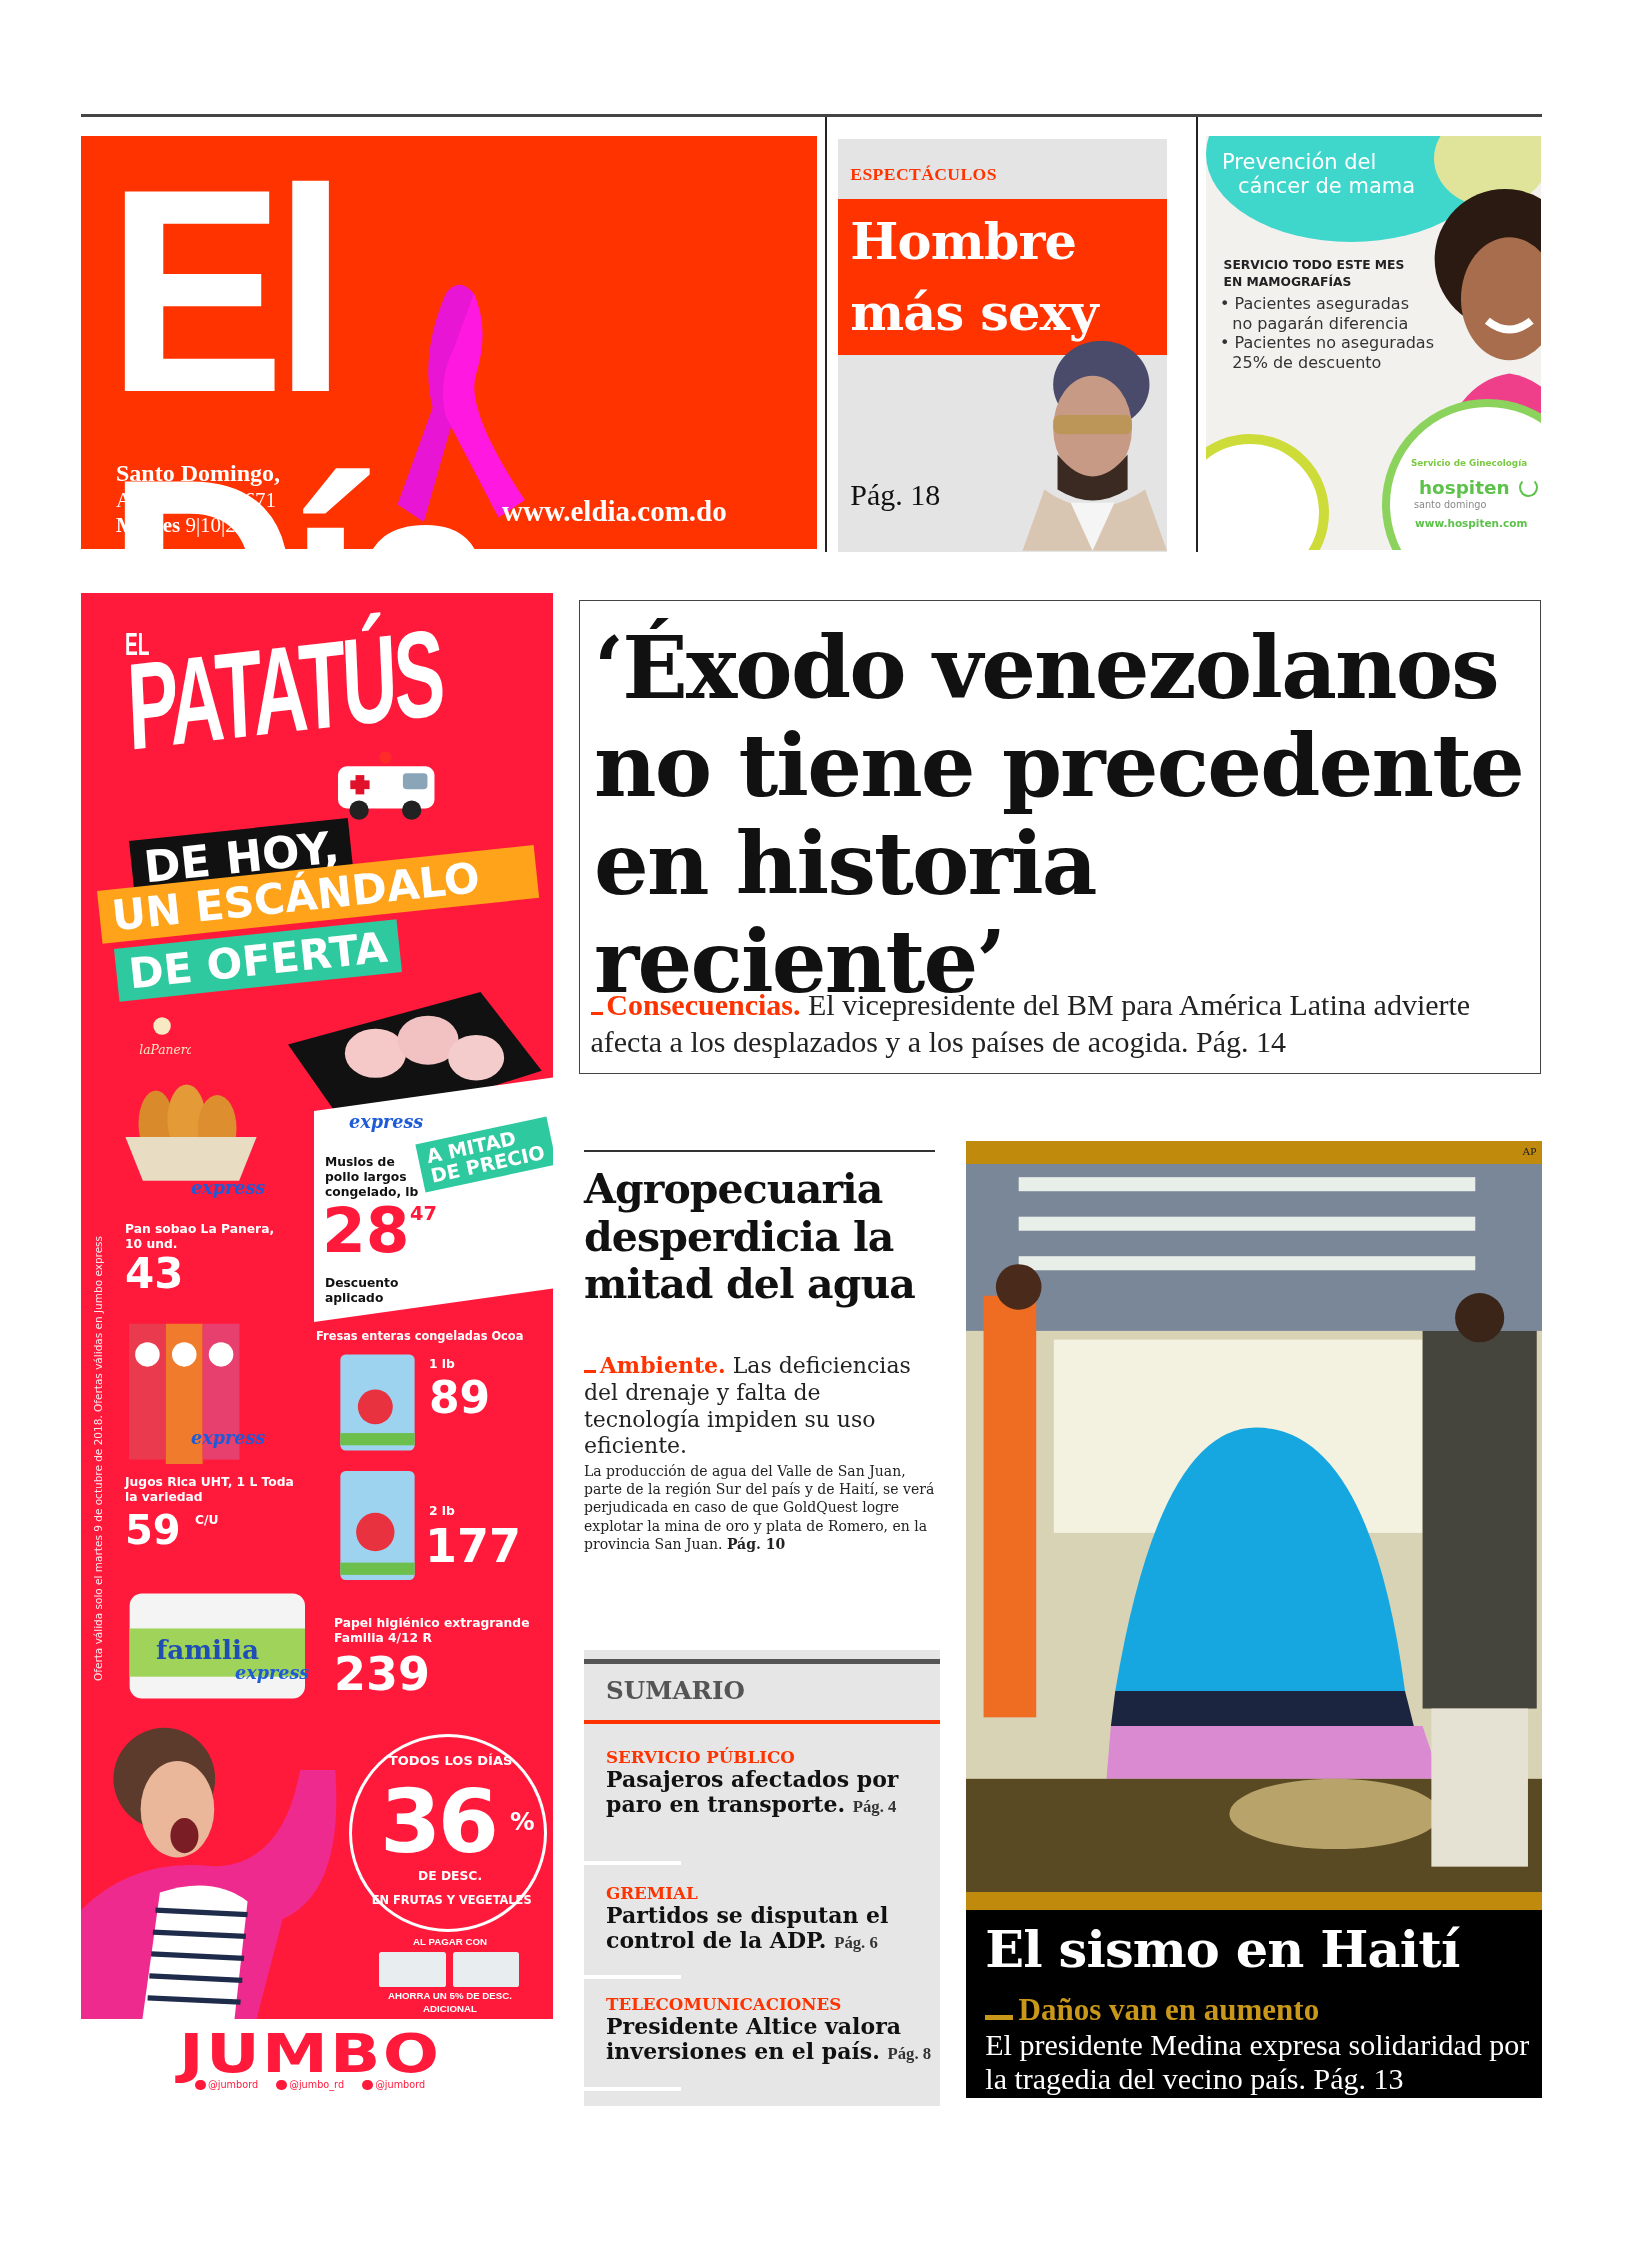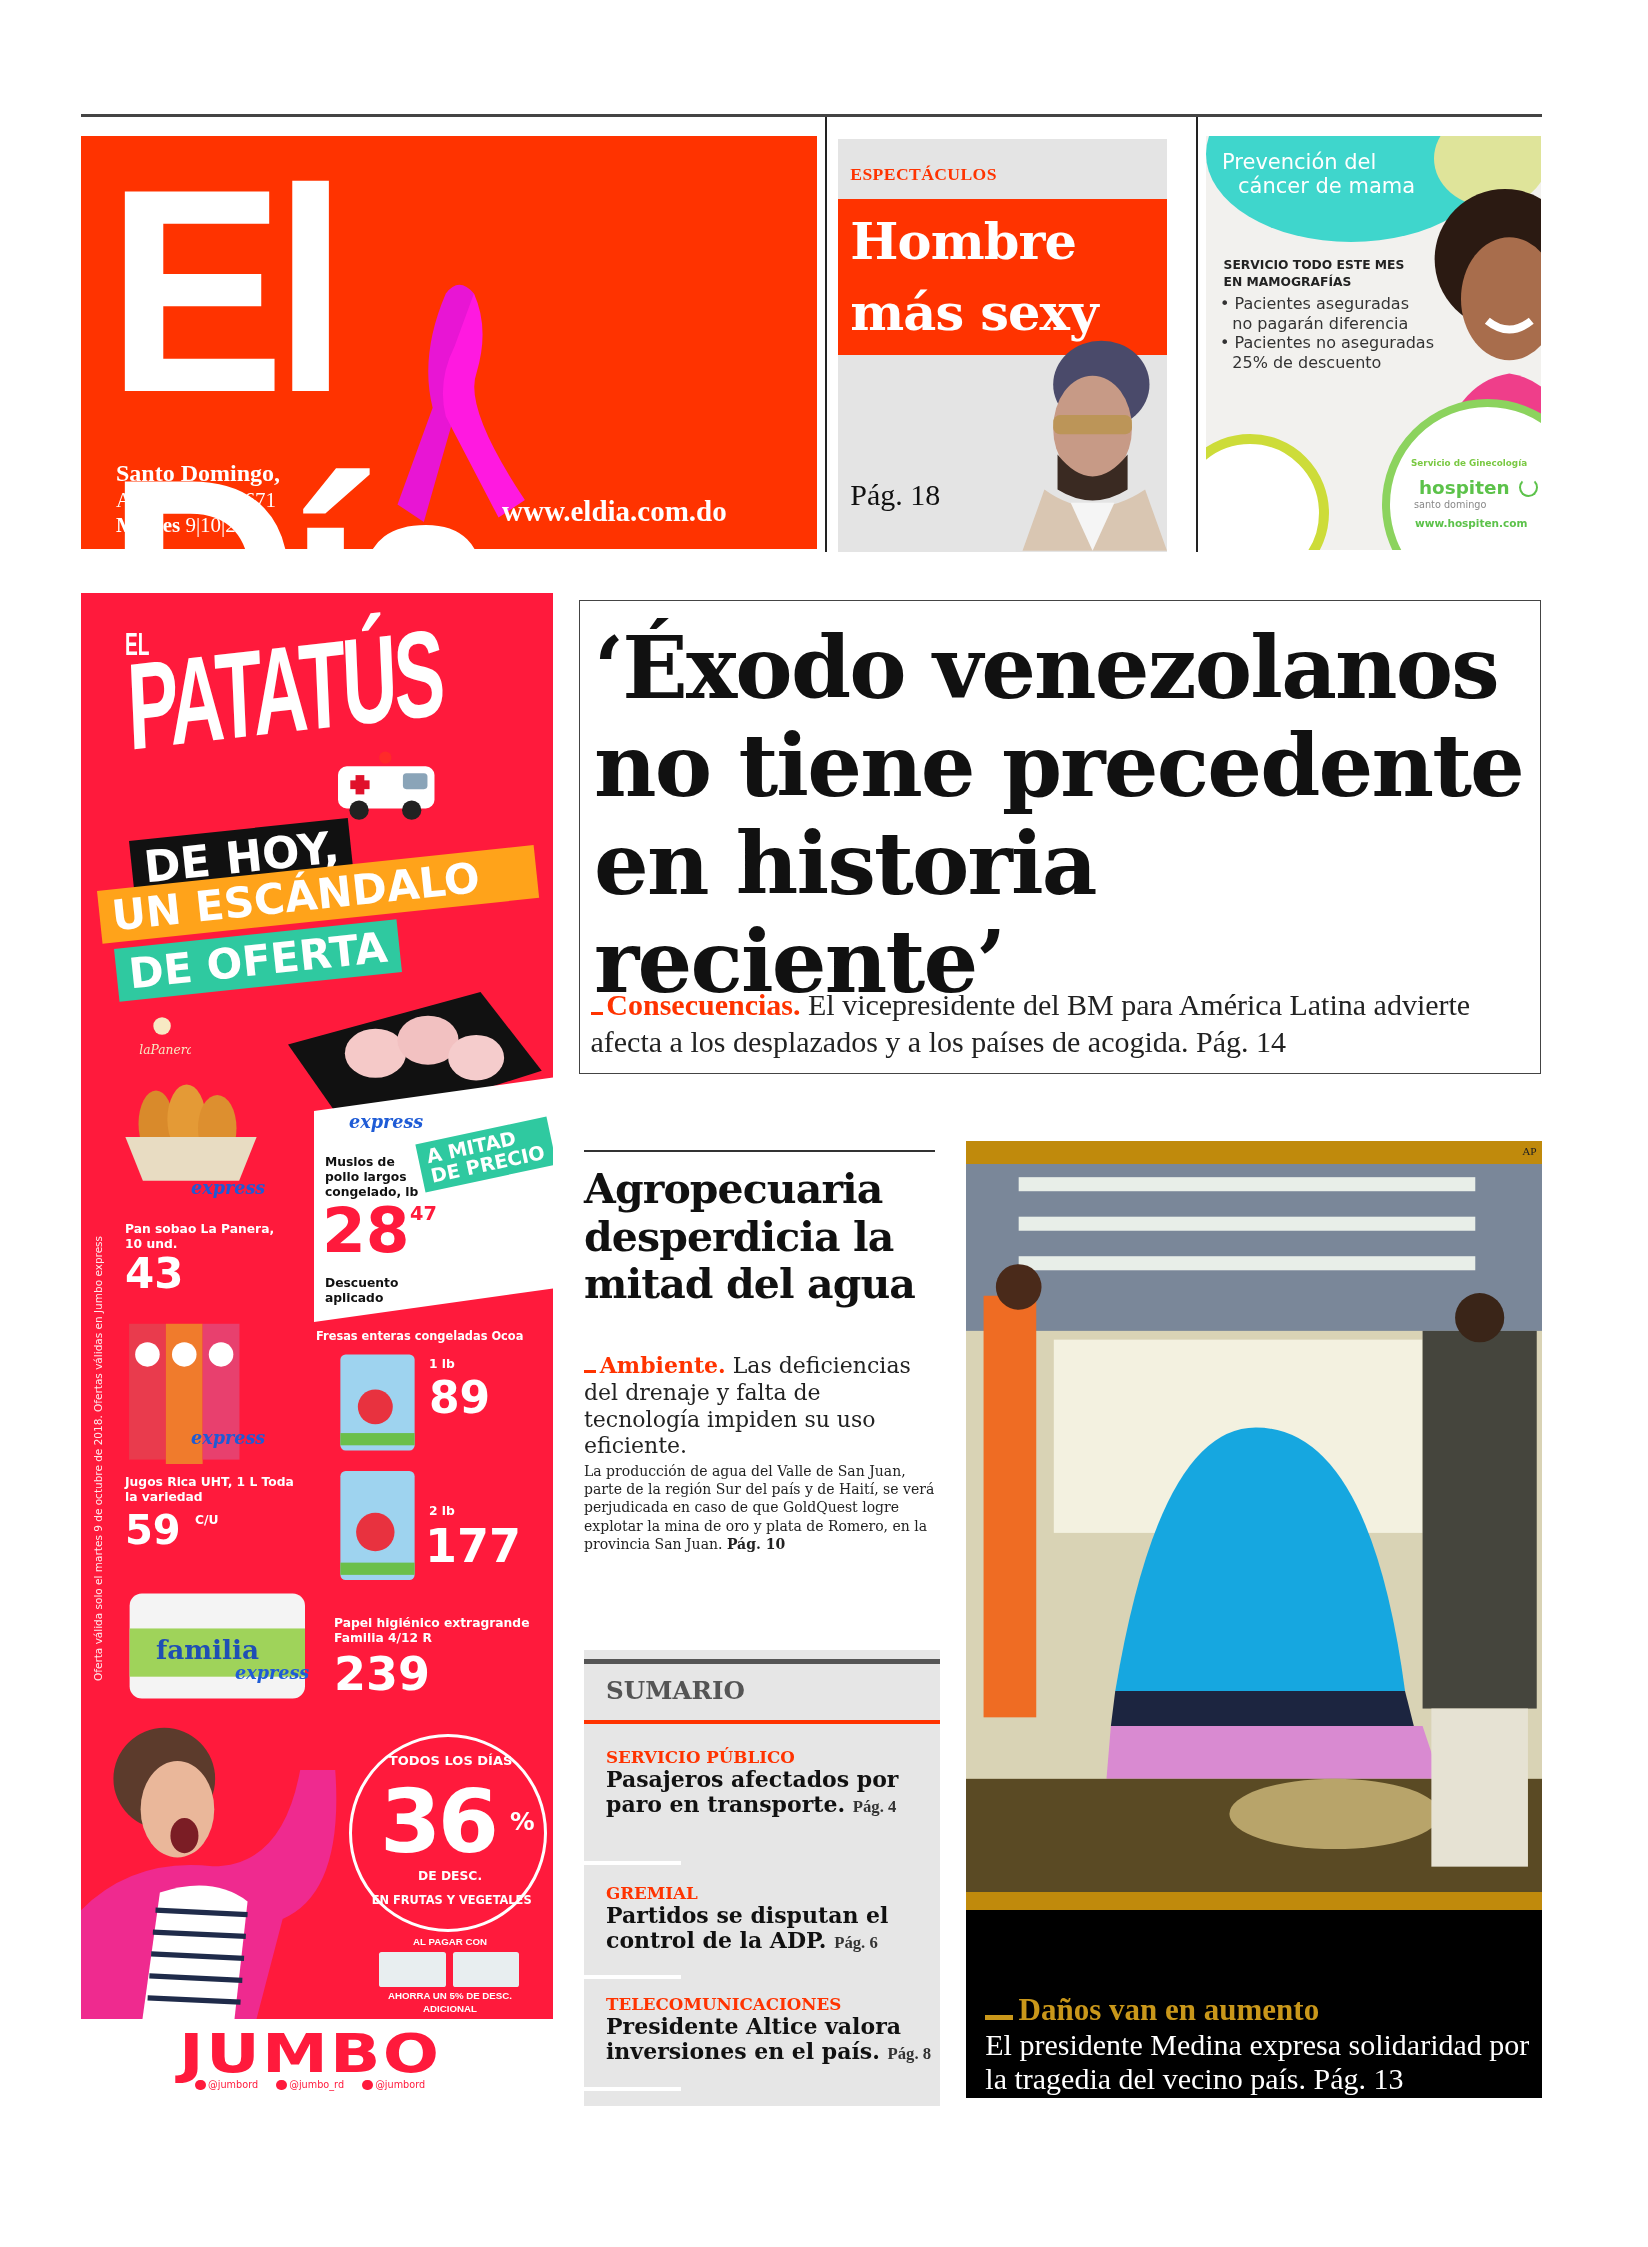--- a/index.html
+++ b/index.html
@@ -365,16 +365,17 @@
     <path d="M165 640 L520 640 L540 700 L160 700Z" fill="#d98ad1"></path>
     <rect x="0" y="700" width="656" height="130" fill="#5a4a24"></rect>
     <ellipse cx="420" cy="740" rx="120" ry="40" fill="#b8a46a"></ellipse>
     <rect x="20" y="150" width="60" height="480" fill="#ef6c23"></rect>
     <circle cx="60" cy="140" r="26" fill="#4a2a1a"></circle>
     <rect x="520" y="190" width="130" height="430" fill="#45453d"></rect>
     <circle cx="585" cy="175" r="28" fill="#3a2518"></circle>
     <rect x="530" y="620" width="110" height="180" fill="#e6e2d3"></rect>
   </svg>
   <div class="goldbar2"></div>
+  <div class="title">El sismo en Haití</div>
   <div class="kick"><span class="bar"></span><span>Daños van en aumento</span></div>
   <div class="text">El presidente Medina expresa solidaridad por la tragedia del vecino país. Pág. 13</div>
 </div>
 
 
 </body></html>

